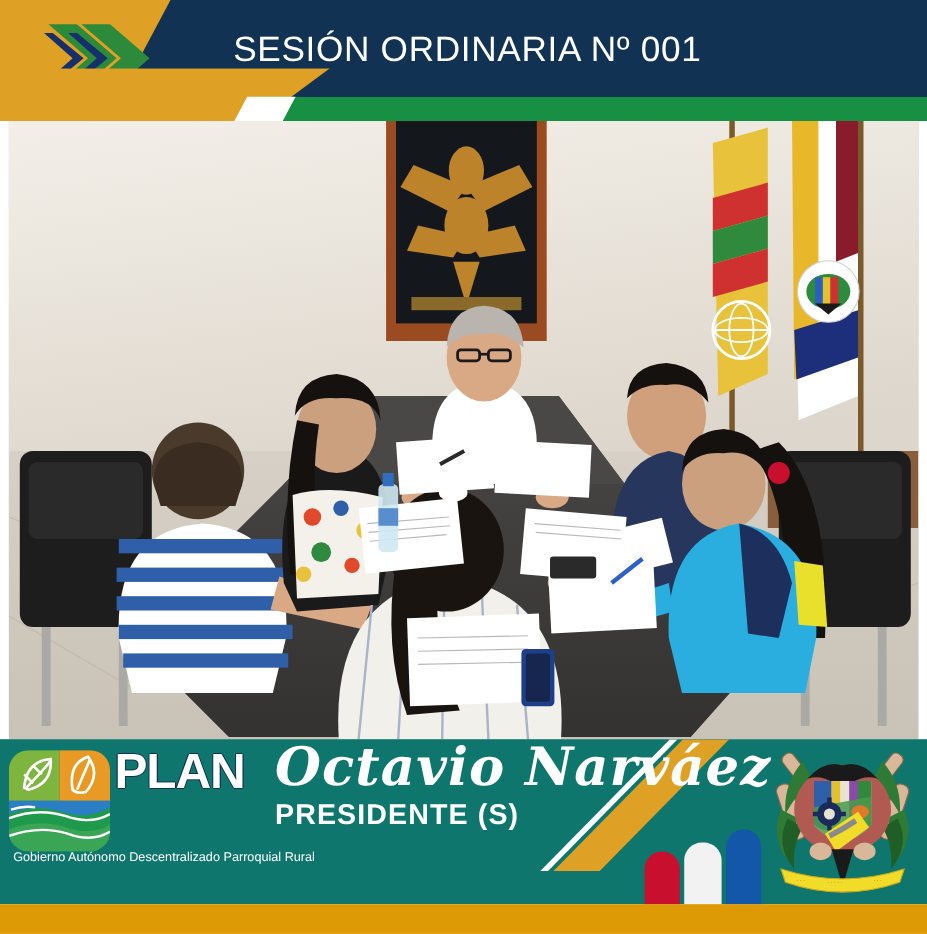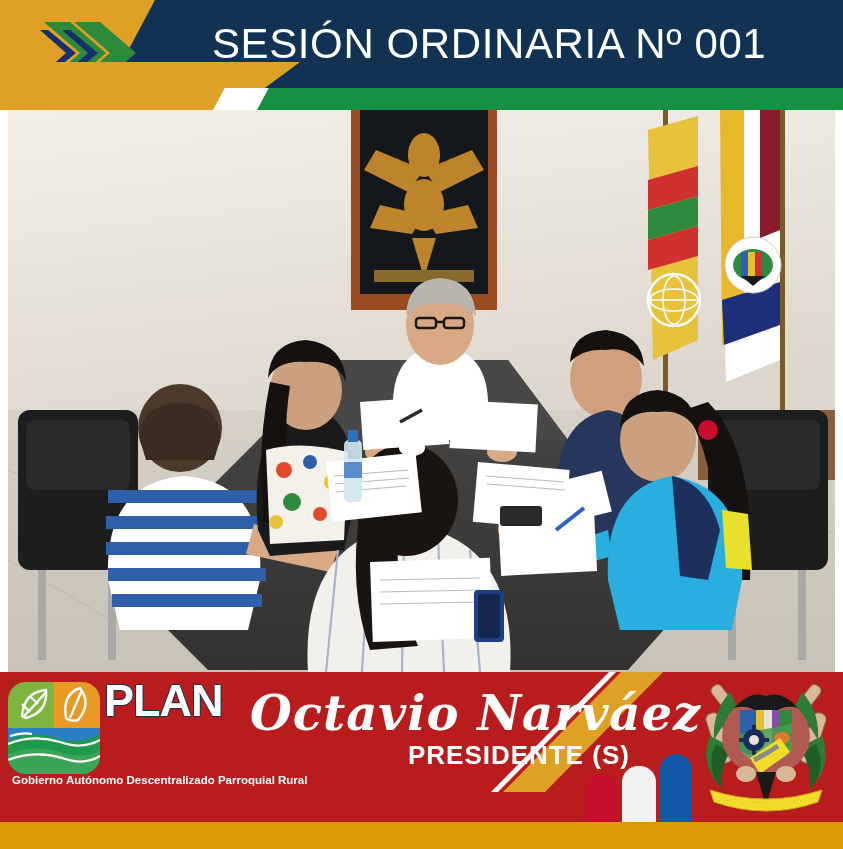--- a/index.html
+++ b/index.html
@@ -28,21 +28,21 @@
   }
   #header-navy-wedge{
     position:absolute;left:155px;top:0;width:130px;height:92px;
     background:#123253;
     transform:skewX(-28deg);transform-origin:top left;
   }
   #header-title{
     position:absolute;left:212px;top:14px;width:620px;height:60px;
     display:flex;align-items:center;
     color:#ffffff;
-    font-size:42px;letter-spacing:0.6px;
+    font-size:32px;letter-spacing:0.6px;
     font-family:"Liberation Sans",sans-serif;
     font-weight:400;
     white-space:nowrap;
   }
 
   
   #header-orange-diag{
     position:absolute;left:0;bottom:0;width:300px;height:48px;
     background:#dfa125;
     clip-path:polygon(0 0, 300px 0, 235px 48px, 0 48px);
@@ -65,21 +65,21 @@
   
   #photo{
     position:absolute;left:8px;top:110px;width:827px;height:562px;
     overflow:hidden;background:#cfcac2;
   }
   #photo svg{display:block;}
 
   
   #footer{
     position:absolute;left:0;top:672px;width:843px;height:150px;
-    background:#b91c1c;overflow:hidden;
+    background:#0f766e;overflow:hidden;
   }
   #footer-orange-diag{
     position:absolute;right:180px;top:0;width:160px;height:120px;
     background:#dfa125;
     clip-path:polygon(118px 0, 160px 0, 42px 120px, 0 120px);
   }
   #footer-white-diag{
     position:absolute;right:200px;top:0;width:160px;height:120px;
     background:#ffffff;
     clip-path:polygon(126px 0, 133px 0, 15px 120px, 8px 120px);
@@ -90,26 +90,26 @@
   #logo-mark{position:absolute;left:0;top:2px;width:92px;height:92px;}
   #logo-words{position:absolute;left:96px;top:0px;width:220px;}
   .logo-word{
     color:#ffffff;font-weight:700;line-height:0.92;
     font-size:45px;letter-spacing:-1px;
     font-family:"Liberation Sans",sans-serif;
     text-shadow:-1px 0 #123253,0 1px #123253,1px 0 #123253,0 -1px #123253;
   }
   #logo-tagline{
     position:absolute;left:4px;top:94px;width:320px;
-    color:#ffffff;font-size:11.5px;font-weight:700;
+    color:#ffffff;font-size:11.5px;font-weight:400;
     font-family:"Liberation Sans",sans-serif;white-space:nowrap;
   }
 
   
-  #name-block{position:absolute;left:250px;top:16px;width:380px;text-align:right;}
+  #name-block{position:absolute;left:250px;top:1px;width:380px;text-align:left;}
   #person-name{
     color:#ffffff;
     font-family:"DejaVu Serif",serif;
     font-style:italic;font-weight:700;
     font-size:48px;line-height:1.05;
     letter-spacing:1px;
     white-space:nowrap;
   }
   #person-role{
     color:#ffffff;font-weight:700;font-size:26px;

